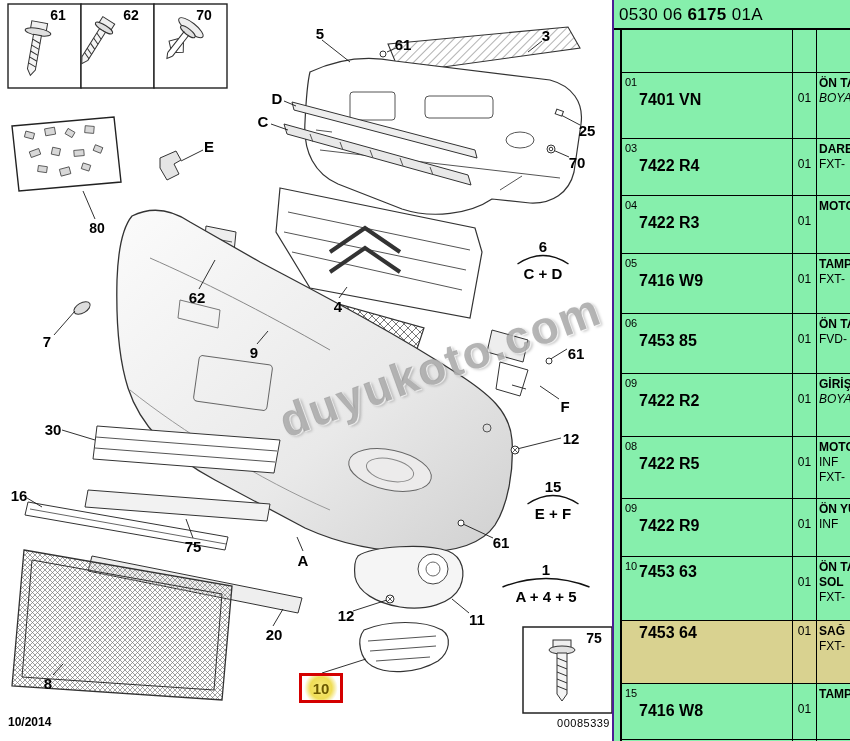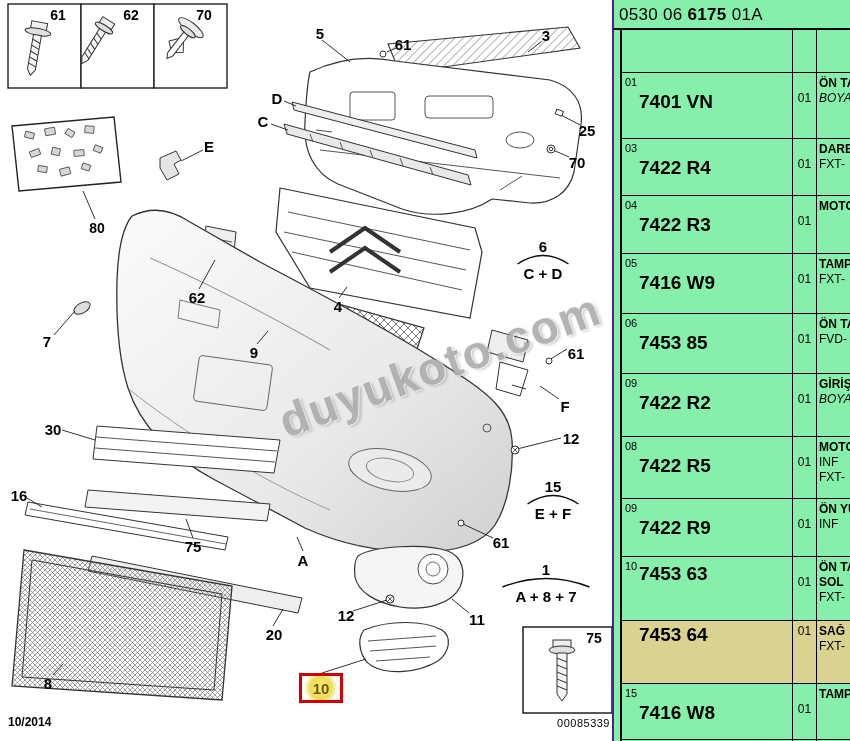--- a/index.html
+++ b/index.html
@@ -32,21 +32,21 @@
   
   .table-panel{position:absolute;left:612px;top:0;width:238px;height:741px;box-sizing:border-box;
                border-left:2px solid #4c1d95;background:#86efac;}
   .pr-header{height:30px;box-sizing:border-box;border-bottom:2px solid #000;
              font-size:17px;padding:5px 0 0 5px;letter-spacing:0.3px;white-space:nowrap;overflow:hidden;}
   .table-inner{position:absolute;left:6px;top:30px;right:0;bottom:0;border-left:2px solid #000;}
   .thead{height:43px;box-sizing:border-box;border-bottom:1px solid #000;}
   .prow{position:relative;box-sizing:border-box;border-bottom:1px solid #000;overflow:hidden;}
   .prow.hl{background:#d9d290;}
   .ref{position:absolute;top:3px;left:3px;font-size:11px;}
-  .part{position:absolute;left:17px;font-size:19px;font-weight:bold;white-space:nowrap;}
+  .part{position:absolute;left:17px;font-size:16px;font-weight:bold;white-space:nowrap;}
   .qty{position:absolute;left:171px;width:23px;text-align:center;font-size:12px;}
   .desc{position:absolute;left:197px;top:3px;right:-4px;overflow:hidden;}
   .dl{font-size:12px;line-height:15px;white-space:nowrap;}
   .s-b{font-weight:bold;}
   .s-i{font-style:italic;}
   .colline{position:absolute;top:0;bottom:0;width:1px;background:#000;pointer-events:none;}
   .c1{left:170px;} .c2{left:194px;}
 </style>
 </head>
 <body>
@@ -279,21 +279,21 @@
         <svg width="55" height="11">
           <path d="M2,10 Q27.5,-7 53,10" fill="none" stroke="#111" stroke-width="1.4"></path>
         </svg>
         <div class="gsub">E + F</div>
       </div>
       <div class="gcall" style="left: 546px; top: 583px;">
         <div class="glabel">1</div>
         <svg width="91" height="11">
           <path d="M2,10 Q45.5,-7 89,10" fill="none" stroke="#111" stroke-width="1.4"></path>
         </svg>
-        <div class="gsub">A + 8 + 7</div>
+        <div class="gsub">A + 4 + 5</div>
       </div>
     </div>
 
   <div class="table-panel">
     <div class="pr-header">
       <span>0530 06 </span><b>6175</b><span> 01A</span>
     </div>
     <div class="table-inner">
       <div class="thead"></div>
       <div>

